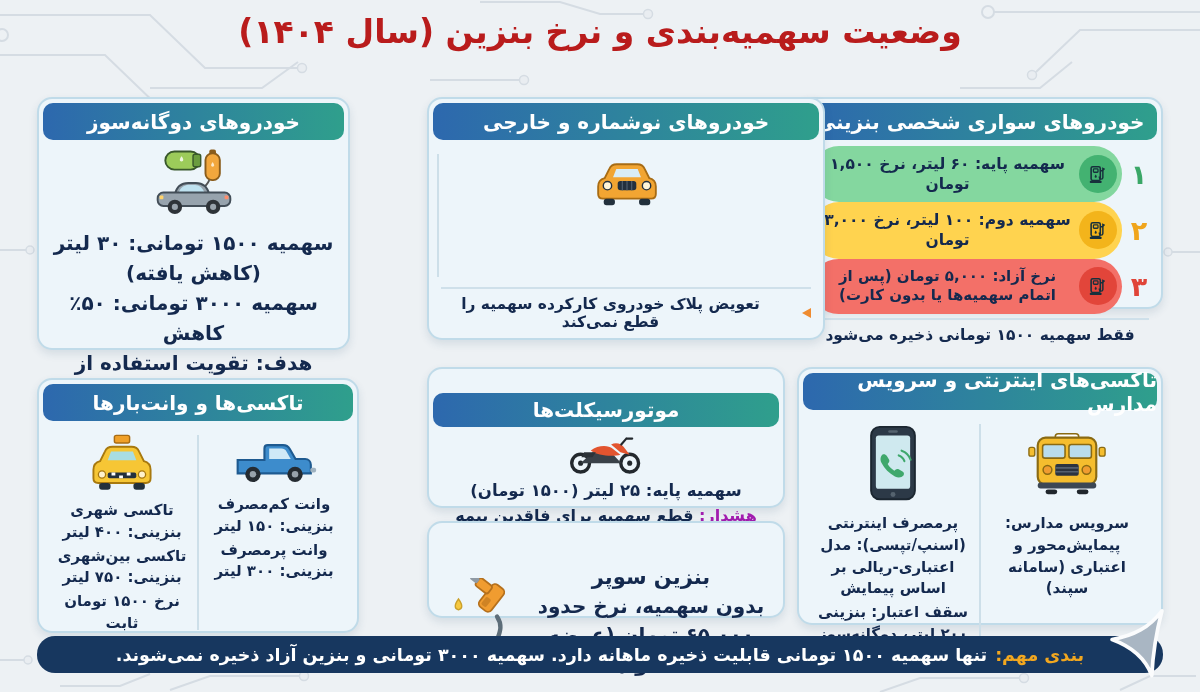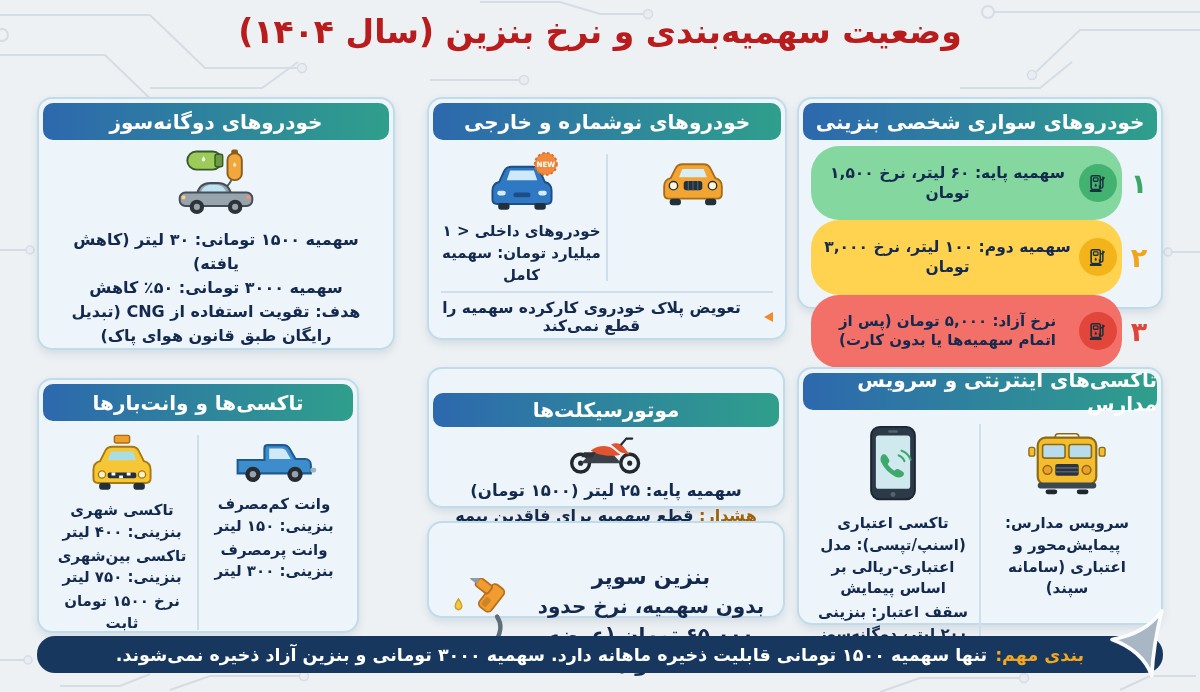--- a/index.html
+++ b/index.html
@@ -12,44 +12,44 @@
         box-shadow:0 4px 9px rgba(35,70,105,.12);display:flex;flex-direction:column;box-sizing:border-box;}
   .card-head{margin:4px;height:37px;flex:0 0 37px;border-radius:10px;
              background:linear-gradient(90deg,#2d68ae 0%,#2f9f8c 100%);
              color:#fff;display:flex;align-items:center;justify-content:center;
              font-size:20px;font-weight:700;}
   
   .p-rows{padding:2px 12px 0;flex:1;display:flex;flex-direction:column;justify-content:space-evenly;}
   .pill-row{display:flex;align-items:center;gap:7px;}
   .row-num{width:20px;text-align:center;font-size:27px;font-weight:800;flex:0 0 20px;}
   .num-green{color:#3aa767;} .num-yellow{color:#f0a51c;} .num-red{color:#e04438;}
-  .pill{flex:1;border-radius:28px;display:flex;align-items:center;padding:13px 5px;}
+  .pill{flex:1;border-radius:28px;display:flex;align-items:center;padding:4px 5px;}
   .pill-green{background:#84d79f;} .pill-yellow{background:#ffd34f;} .pill-red{background:#f37068;}
   .pill-circle{width:38px;height:38px;border-radius:50%;flex:0 0 38px;
                display:flex;align-items:center;justify-content:center;}
   .circ-green{background:#43b271;} .circ-yellow{background:#f3b41b;} .circ-red{background:#e2453a;}
   .pill-text{flex:1;text-align:center;font-size:15.5px;font-weight:700;color:#14294e;line-height:1.3;padding:4px 2px;}
   .pill-text.small{font-size:15px;}
   .card-foot{border-top:2px solid #cfe0ea;margin:4px 12px 7px;padding-top:6px;
              text-align:center;font-size:15.5px;font-weight:700;color:#14294e;}
   .foot-bullet{display:flex;align-items:center;justify-content:space-between;gap:13px;}
   .tri-left{width:0;height:0;border-top:5px solid transparent;border-bottom:5px solid transparent;
             border-right:9px solid #ef8b30;flex:0 0 9px;}
   
   .cols{flex:1;display:flex;padding:4px 8px 0;}
   .col{flex:1;display:flex;flex-direction:column;align-items:center;padding:0 4px;}
   .col .icon-box{display:flex;align-items:center;justify-content:center;margin:4px 0 6px;}
   .vdiv{width:2px;background:#cddfe9;margin:6px 0;}
   .col-text{font-size:15px;font-weight:700;text-align:center;line-height:1.45;color:#14294e;margin:1px 0;}
   
   .center-body{flex:1;display:flex;flex-direction:column;align-items:center;padding:2px 14px 8px;}
   .center-body .icon-box{margin:2px 0 6px;}
-  .line{font-size:16px;font-weight:700;text-align:center;line-height:1.5;color:#14294e;}
-  
-  .warn-label{color:#a16207;font-weight:800;}
+  .line{font-size:20px;font-weight:700;text-align:center;line-height:1.5;color:#14294e;}
+  
+  .warn-label{color:#a21caf;font-weight:800;}
   
   .super-body{flex:1;display:flex;align-items:center;padding:16px 16px;gap:14px;margin-top:26px;}
   .super-texts{flex:1;text-align:center;}
   .super-title{font-size:21px;font-weight:800;color:#14294e;margin-bottom:3px;}
   .super-text{font-size:20px;font-weight:700;line-height:1.45;color:#14294e;}
   
   .note-bar{position:absolute;z-index:2;left:37px;top:636px;width:1126px;height:37px;
             background:#17375f;border-radius:18px;display:flex;align-items:center;justify-content:center;
             gap:8px;box-sizing:border-box;}
   .note-label{color:#f2a71f;font-size:17.5px;font-weight:800;}
@@ -147,62 +147,46 @@
                 <rect x="3" y="19.4" width="13" height="2.4" rx="1" fill="#17303c"></rect>
               </svg>
           </span>
           <span class="pill-text small">نرخ آزاد: ۵,۰۰۰ تومان (پس از اتمام سهمیه‌ها یا بدون کارت)</span>
         </div>
       </div>
     </div>
     <div class="card-foot">فقط سهمیه ۱۵۰۰ تومانی ذخیره می‌شود</div>
   </div>
 
-  <div class="card" style="left:427px;top:97px;width:360px;height:243px;">
+  <div class="card" style="left:427px;top:97px;width:398px;height:243px;">
     <div class="card-head">خودروهای نوشماره و خارجی</div>
     <div class="cols">
       <div class="col">
         <span class="icon-box">
           <svg width="80" height="58" viewBox="0 0 86 60">
               <path d="M12 36 c0 -5 3 -8 7 -9 l5 -10 c1.5 -3.5 4 -5 8 -5 h22 c4 0 6.5 1.5 8 5 l5 10 c4 1 7 4 7 9 v8 c0 3 -2 5 -5 5 h-52 c-3 0 -5 -2 -5 -5z" fill="#f2a532" stroke="#a86c14" stroke-width="2"></path>
               <path d="M28 26 l3.5 -9 h23 l3.5 9z" fill="#d9edf7"></path>
               <rect x="33" y="30" width="20" height="10" rx="3" fill="#23303e"></rect>
               <path d="M38 30 v10 M43 30 v10 M48 30 v10" stroke="#4a5a6a" stroke-width="1.4"></path>
               <circle cx="22" cy="35" r="4.5" fill="#fff5d8" stroke="#23303e" stroke-width="1.5"></circle>
               <circle cx="64" cy="35" r="4.5" fill="#fff5d8" stroke="#23303e" stroke-width="1.5"></circle>
               <rect x="18" y="49" width="12" height="7" rx="3" fill="#22303c"></rect>
               <rect x="56" y="49" width="12" height="7" rx="3" fill="#22303c"></rect>
             </svg>
         </span>
       </div>
       <div class="vdiv"></div>
-      <div class="col">
-        <span class="icon-box">
-          <svg width="82" height="62" viewBox="0 0 86 64">
-              <path d="M12 40 c0 -5 3 -8 7 -9 l5 -11 c1.5 -3.5 4 -5 8 -5 h22 c4 0 6.5 1.5 8 5 l5 11 c4 1 7 4 7 9 v9 c0 3 -2 5 -5 5 h-52 c-3 0 -5 -2 -5 -5z" fill="#2f78c4" stroke="#1c4d85" stroke-width="2"></path>
-              <path d="M27 29 l3.5 -10 h25 l3.5 10z" fill="#cfe9fa"></path>
-              <rect x="34" y="42" width="18" height="5" rx="2.5" fill="#1c4d85"></rect>
-              <rect x="17" y="40" width="9" height="5" rx="2.5" fill="#d7ecfa"></rect>
-              <rect x="60" y="40" width="9" height="5" rx="2.5" fill="#d7ecfa"></rect>
-              <rect x="18" y="53" width="12" height="7" rx="3" fill="#22303c"></rect>
-              <rect x="56" y="53" width="12" height="7" rx="3" fill="#22303c"></rect>
-              <circle cx="68" cy="12" r="11.5" fill="#f28a3e" stroke="#d9702a" stroke-width="2" stroke-dasharray="2.8 2.2"></circle>
-              <text x="68" y="15" text-anchor="middle" font-size="7.5" font-weight="bold" fill="#ffffff">NEW</text>
-            </svg>
-        </span>
-        <div class="col-text">خودروهای داخلی &lt; ۱ میلیارد تومان: سهمیه کامل</div>
-      </div>
     </div>
     <div class="card-foot foot-bullet">
       <span class="tri-left"></span>
       <span>تعویض پلاک خودروی کارکرده سهمیه را قطع نمی‌کند</span>
     </div>
   </div>
 
-  <div class="card" style="left:37px;top:97px;width:358px;height:253px;">
+  <div class="card" style="left:37px;top:97px;width:313px;height:253px;">
     <div class="card-head">خودروهای دوگانه‌سوز</div>
     <div class="center-body">
       <span class="icon-box">
         <svg width="88" height="70" viewBox="0 0 92 72">
             <rect x="16" y="3" width="36" height="19" rx="9.5" fill="#9ccb5a" stroke="#39582b" stroke-width="2"></rect>
             <rect x="45" y="6" width="8" height="13" rx="2" fill="#6a9c3f" stroke="#39582b" stroke-width="1.5"></rect>
             <path d="M33 8 c2.4 3.2 2.4 5 0 5.4 c-2.4 -0.4 -2.4 -2.2 0 -5.4z" fill="#eef6e0"></path>
             <rect x="62" y="1" width="7" height="6" rx="2" fill="#8a5c1b"></rect>
             <rect x="58" y="5" width="15" height="28" rx="7" fill="#f2a73d" stroke="#8a5c1b" stroke-width="2"></rect>
             <path d="M65.5 14 c2.2 3 2.2 4.6 0 5 c-2.2 -0.4 -2.2 -2 0 -5z" fill="#fde9c8"></path>
@@ -339,21 +323,21 @@
               <rect x="4" y="3" width="46" height="76" rx="9" fill="#2c3947" stroke="#1b2630" stroke-width="2"></rect>
               <rect x="9" y="12" width="36" height="56" rx="3" fill="#cfe9ef"></rect>
               <rect x="22" y="6.5" width="10" height="2.6" rx="1.3" fill="#55636f"></rect>
               <circle cx="27" cy="74" r="2.6" fill="#55636f"></circle>
               <g transform="translate(13,31)">
                 <path d="M3 1 C1 3 0 6 2 10 C5 16 10 21 16 24 C20 26 23 25 25 23 C26 21.6 25.6 20 24 19 L20 16.6 C18.8 16 17.6 16.2 16.6 17 L15.4 18 C12.6 16.4 10 13.8 8.4 11 L9.4 9.8 C10.2 8.8 10.4 7.6 9.8 6.4 L7.4 2.4 C6.4 0.8 4.6 0.4 3 1 Z" fill="#3fa86c"></path>
                 <path d="M20 2 c3 1 5 3 6 6 M23 -3 c4.5 1.5 8 5 9.5 9.5" stroke="#3fa86c" stroke-width="2.2" fill="none" stroke-linecap="round"></path>
               </g>
             </svg>
         </span>
-        <div class="col-text">تاکسی اعتباری (اسنپ/تپسی): مدل اعتباری-ریالی بر اساس پیمایش</div>
+        <div class="col-text">پرمصرف اینترنتی (اسنپ/تپسی): مدل اعتباری-ریالی بر اساس پیمایش</div>
         <div class="col-text">سقف اعتبار: بنزینی ۲۰۰ لیتر، دوگانه‌سوز ۹۵ لیتر</div>
       </div>
     </div>
   </div>
 
   <div class="note-bar">
     <span class="note-label">بندی مهم:</span>
     <span class="note-text">تنها سهمیه ۱۵۰۰ تومانی قابلیت ذخیره ماهانه دارد. سهمیه ۳۰۰۰ تومانی و بنزین آزاد ذخیره نمی‌شوند.</span>
   </div>
 

